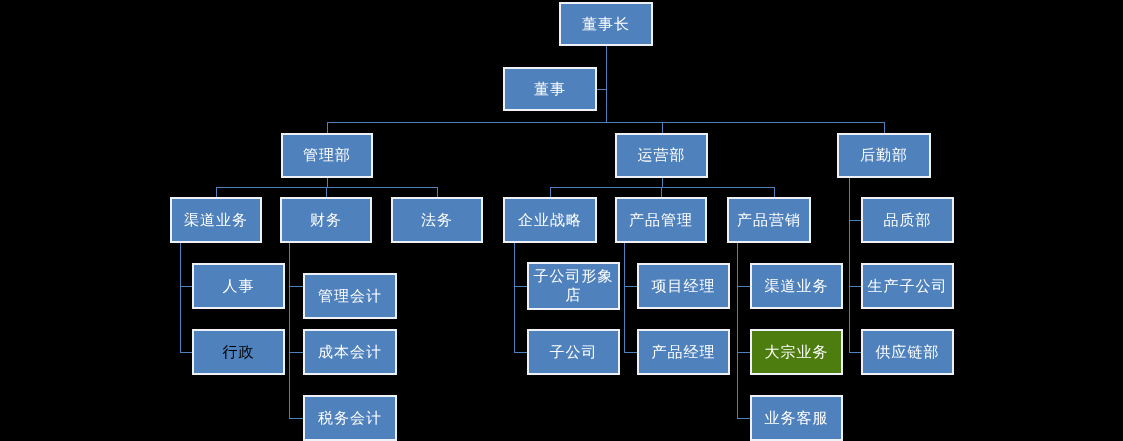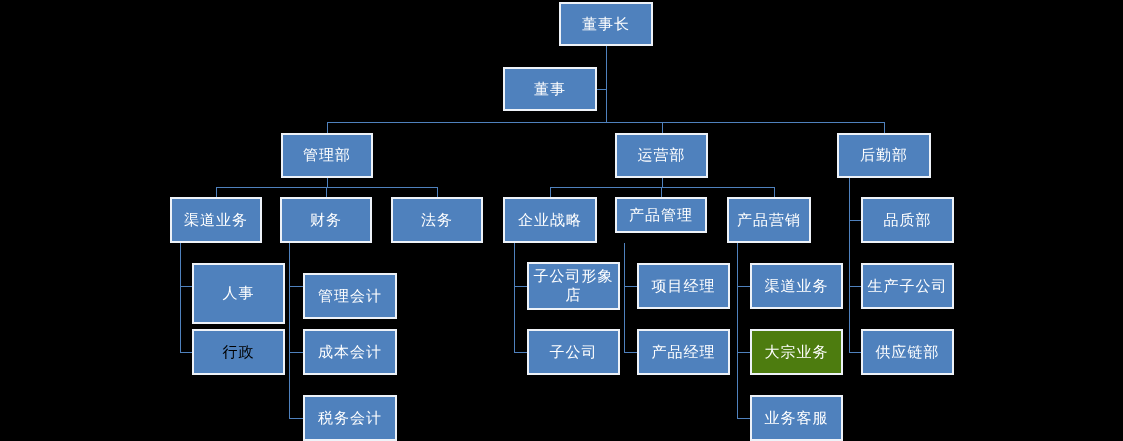--- a/index.html
+++ b/index.html
@@ -45,24 +45,24 @@
 <div id="canvas" style="background: rgb(0, 0, 0);">
     <div class="node" style="left: 559px; top: 2px; width: 94px; height: 44px; background: rgb(79, 129, 189); border-color: rgb(238, 242, 248); color: rgb(255, 255, 255);">董事长</div>
     <div class="node" style="left: 503px; top: 67px; width: 94px; height: 44px; background: rgb(79, 129, 189); border-color: rgb(238, 242, 248); color: rgb(255, 255, 255);">董事</div>
     <div class="node" style="left: 281px; top: 133px; width: 92px; height: 45px; background: rgb(79, 129, 189); border-color: rgb(238, 242, 248); color: rgb(255, 255, 255);">管理部</div>
     <div class="node" style="left: 615px; top: 133px; width: 93px; height: 45px; background: rgb(79, 129, 189); border-color: rgb(238, 242, 248); color: rgb(255, 255, 255);">运营部</div>
     <div class="node" style="left: 837px; top: 133px; width: 94px; height: 45px; background: rgb(79, 129, 189); border-color: rgb(238, 242, 248); color: rgb(255, 255, 255);">后勤部</div>
     <div class="node" style="left: 170px; top: 197px; width: 92px; height: 46px; background: rgb(79, 129, 189); border-color: rgb(238, 242, 248); color: rgb(255, 255, 255);">渠道业务</div>
     <div class="node" style="left: 280px; top: 197px; width: 92px; height: 46px; background: rgb(79, 129, 189); border-color: rgb(238, 242, 248); color: rgb(255, 255, 255);">财务</div>
     <div class="node" style="left: 391px; top: 197px; width: 92px; height: 46px; background: rgb(79, 129, 189); border-color: rgb(238, 242, 248); color: rgb(255, 255, 255);">法务</div>
     <div class="node" style="left: 503px; top: 197px; width: 94px; height: 46px; background: rgb(79, 129, 189); border-color: rgb(238, 242, 248); color: rgb(255, 255, 255);">企业战略</div>
-    <div class="node" style="left: 615px; top: 197px; width: 92px; height: 36px; background: rgb(79, 129, 189); border-color: rgb(238, 242, 248); color: rgb(255, 255, 255);">产品管理</div>
+    <div class="node" style="left: 615px; top: 197px; width: 92px; height: 46px; background: rgb(79, 129, 189); border-color: rgb(238, 242, 248); color: rgb(255, 255, 255);">产品管理</div>
     <div class="node" style="left: 727px; top: 197px; width: 84px; height: 46px; background: rgb(79, 129, 189); border-color: rgb(238, 242, 248); color: rgb(255, 255, 255);">产品营销</div>
     <div class="node" style="left: 861px; top: 197px; width: 93px; height: 46px; background: rgb(79, 129, 189); border-color: rgb(238, 242, 248); color: rgb(255, 255, 255);">品质部</div>
-    <div class="node" style="left: 192px; top: 263px; width: 93px; height: 61px; background: rgb(79, 129, 189); border-color: rgb(238, 242, 248); color: rgb(255, 255, 255);">人事</div>
+    <div class="node" style="left: 192px; top: 263px; width: 93px; height: 46px; background: rgb(79, 129, 189); border-color: rgb(238, 242, 248); color: rgb(255, 255, 255);">人事</div>
     <div class="node" style="left: 303px; top: 273px; width: 94px; height: 46px; background: rgb(79, 129, 189); border-color: rgb(238, 242, 248); color: rgb(255, 255, 255);">管理会计</div>
     <div class="node" style="left: 527px; top: 262px; width: 93px; height: 48px; background: rgb(79, 129, 189); border-color: rgb(238, 242, 248); color: rgb(255, 255, 255);">子公司形象店</div>
     <div class="node" style="left: 637px; top: 263px; width: 93px; height: 46px; background: rgb(79, 129, 189); border-color: rgb(238, 242, 248); color: rgb(255, 255, 255);">项目经理</div>
     <div class="node" style="left: 750px; top: 263px; width: 93px; height: 46px; background: rgb(79, 129, 189); border-color: rgb(238, 242, 248); color: rgb(255, 255, 255);">渠道业务</div>
     <div class="node" style="left: 861px; top: 263px; width: 93px; height: 46px; background: rgb(79, 129, 189); border-color: rgb(238, 242, 248); color: rgb(255, 255, 255);">生产子公司</div>
     <div class="node" style="left: 192px; top: 329px; width: 93px; height: 46px; background: rgb(79, 129, 189); border-color: rgb(238, 242, 248); color: #000000;">行政</div>
     <div class="node" style="left: 303px; top: 329px; width: 94px; height: 46px; background: rgb(79, 129, 189); border-color: rgb(238, 242, 248); color: rgb(255, 255, 255);">成本会计</div>
     <div class="node" style="left: 527px; top: 329px; width: 93px; height: 46px; background: rgb(79, 129, 189); border-color: rgb(238, 242, 248); color: rgb(255, 255, 255);">子公司</div>
     <div class="node" style="left: 637px; top: 329px; width: 93px; height: 46px; background: rgb(79, 129, 189); border-color: rgb(238, 242, 248); color: rgb(255, 255, 255);">产品经理</div>
     <div class="node" style="left: 750px; top: 329px; width: 93px; height: 46px; background: #4d7c0f; border-color: rgb(238, 242, 248); color: rgb(255, 255, 255);">大宗业务</div>

